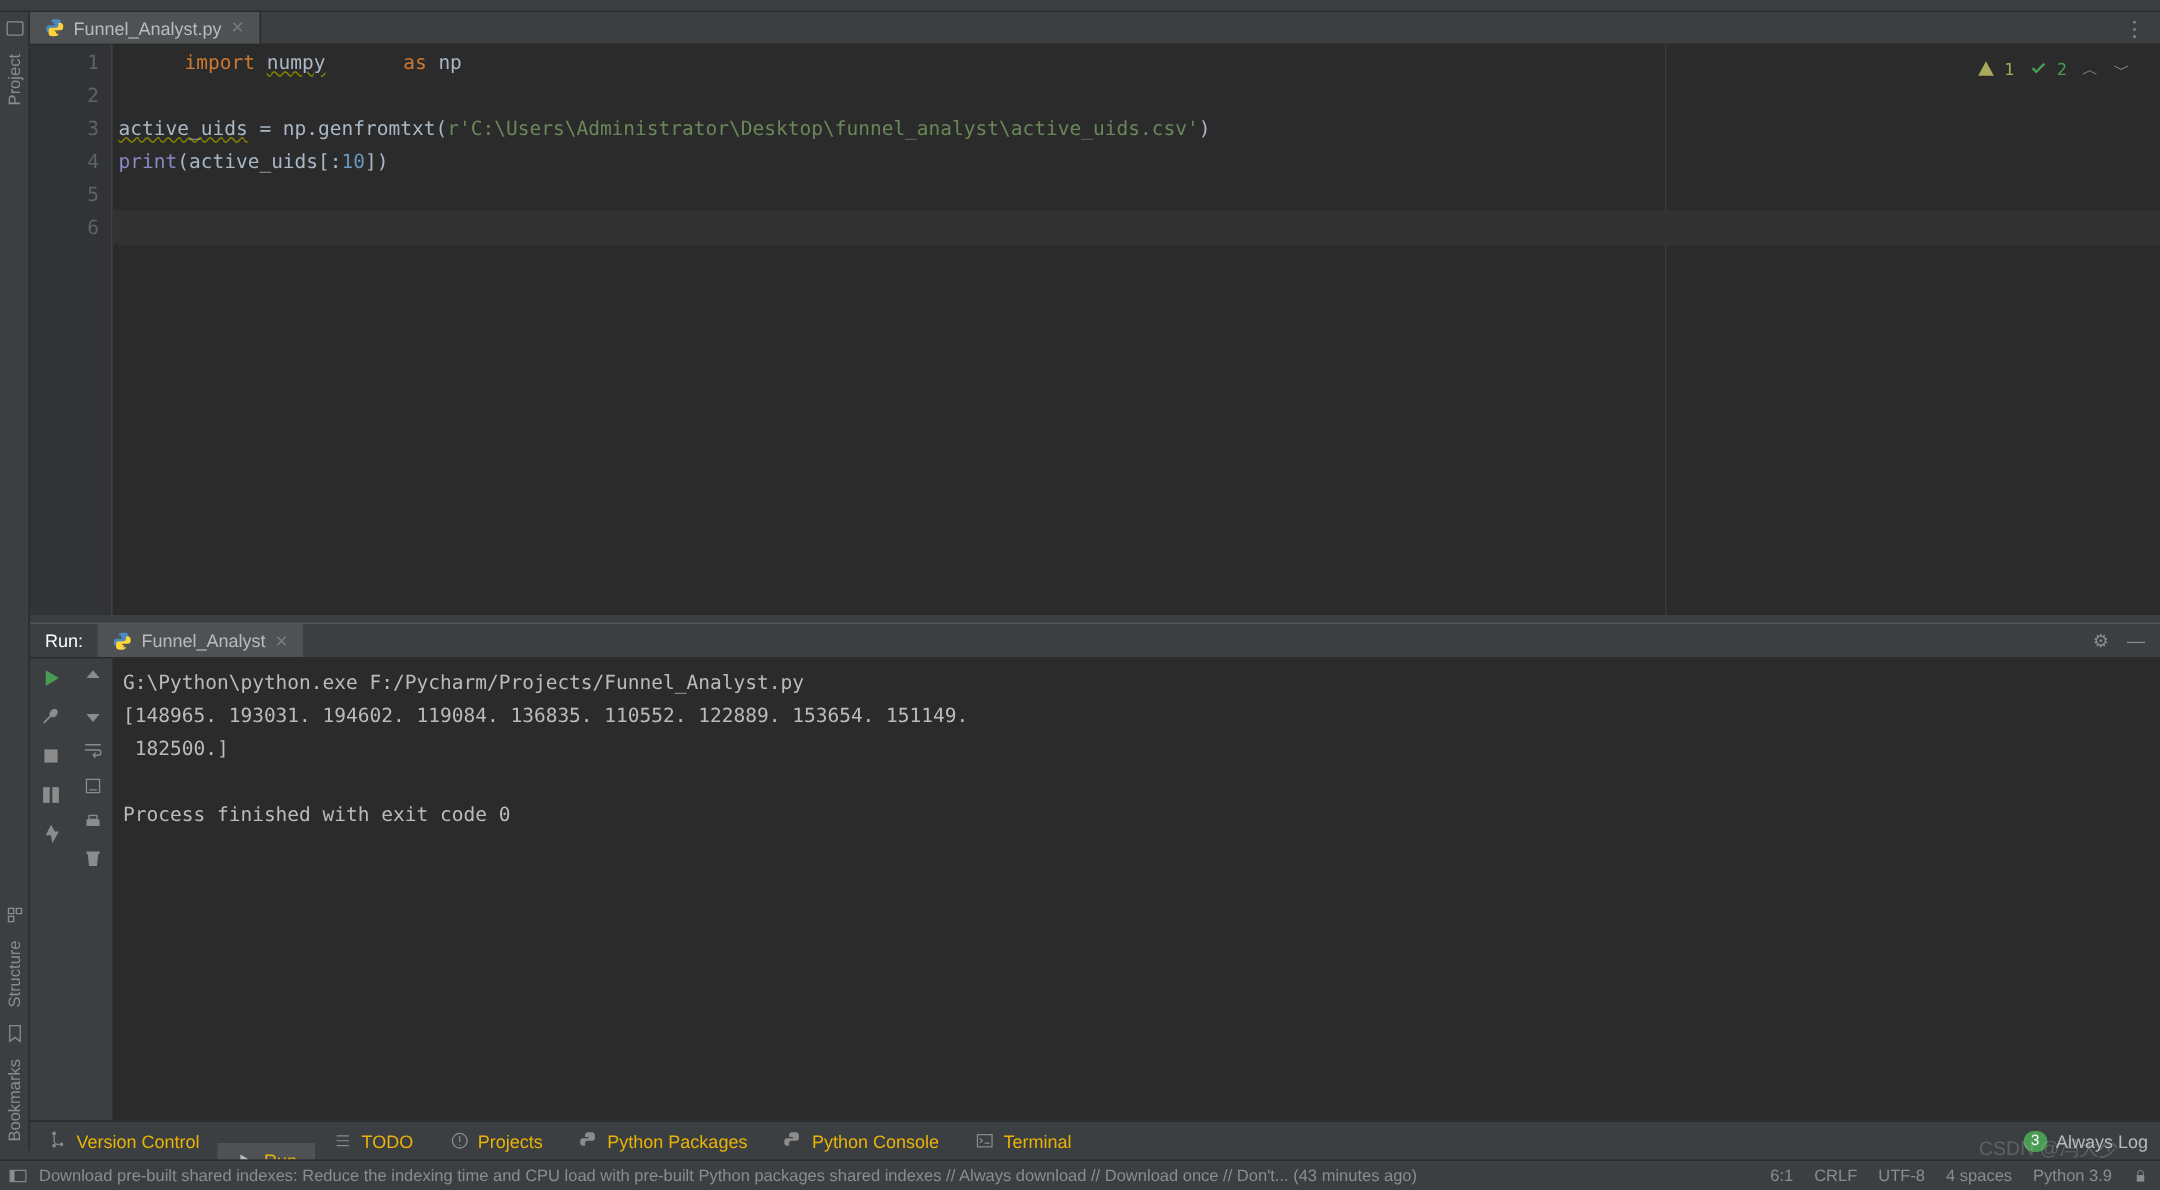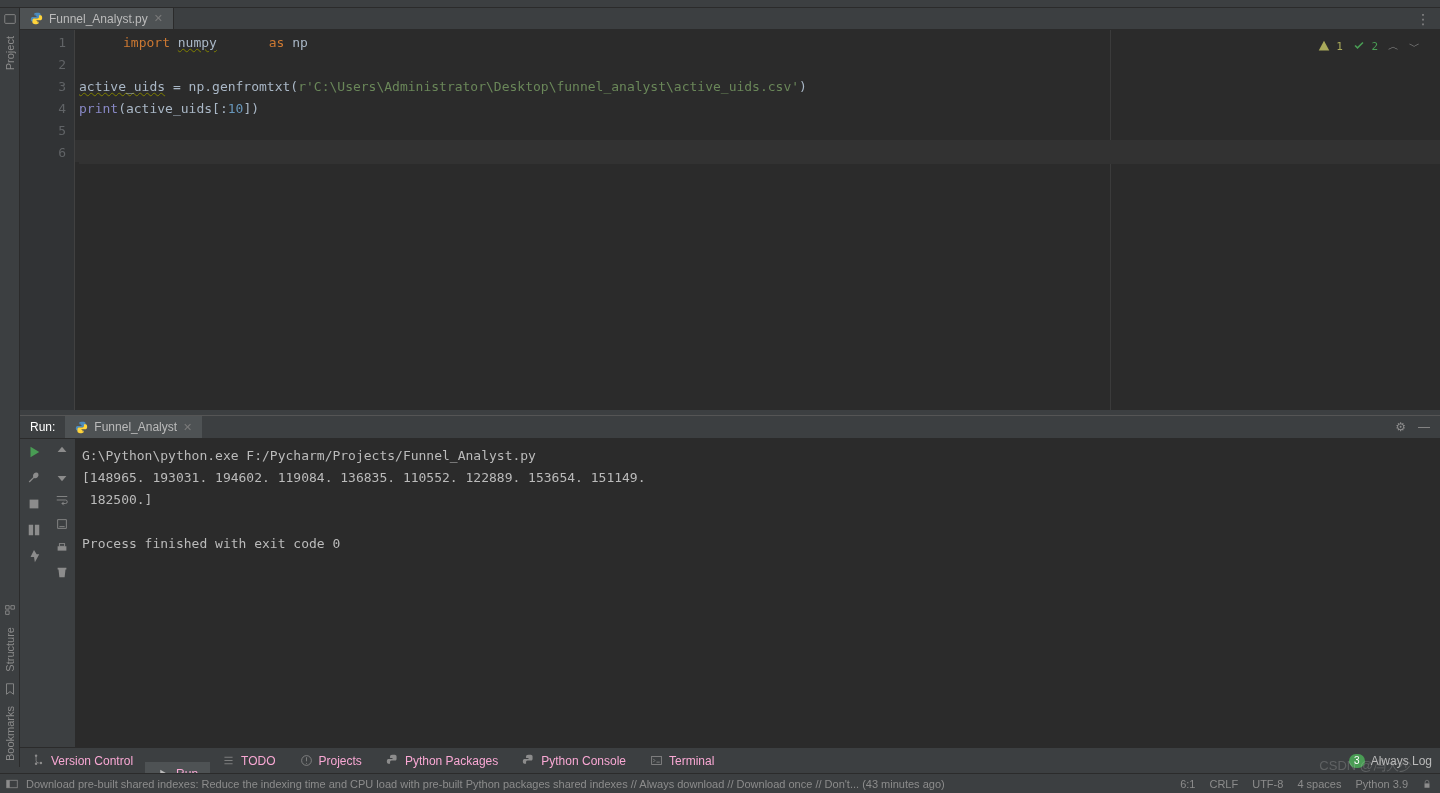--- a/index.html
+++ b/index.html
@@ -82,21 +82,21 @@
 .run-mid svg { width:14px; height:14px; fill:#8c8c8c; cursor:pointer;}
 .console {
   flex:1; padding:6px 6px; font:13px/22px Consolas,monospace; color:#bbbbbb;
   white-space:pre;
 }
 .bottom-toolbar {
   position:absolute; left:20px; right:0; bottom:20px; height:26px;
   background:#3c3f41; border-top:1px solid #2b2b2b;
   display:flex; align-items:center;
 }
-.tw-btn { display:flex; align-items:center; gap:6px; padding:0 12px; height:100%; color:#f9a8d4; cursor:pointer;}
+.tw-btn { display:flex; align-items:center; gap:6px; padding:0 12px; height:100%; color:#eab308; cursor:pointer;}
 .tw-btn.active { background:#4e5254;margin-top:27px;}
 .tw-btn svg { width:13px; height:13px; fill:#8c8c8c;}
 .tw-right { margin-left:auto; display:flex; align-items:center; gap:6px; padding-right:8px;}
 .badge { background:#499c54; color:#fff; font-size:10px; border-radius:7px; padding:0 5px; line-height:14px;}
 .status-bar {
   position:absolute; left:0; right:0; bottom:0; height:20px;
   background:#3c3f41; border-top:1px solid #2b2b2b;
   display:flex; align-items:center; font-size:11px; color:#8c8c8c;
 }
 .status-bar .sb-left { display:flex; align-items:center; gap:8px; padding-left:6px; overflow:hidden;}

